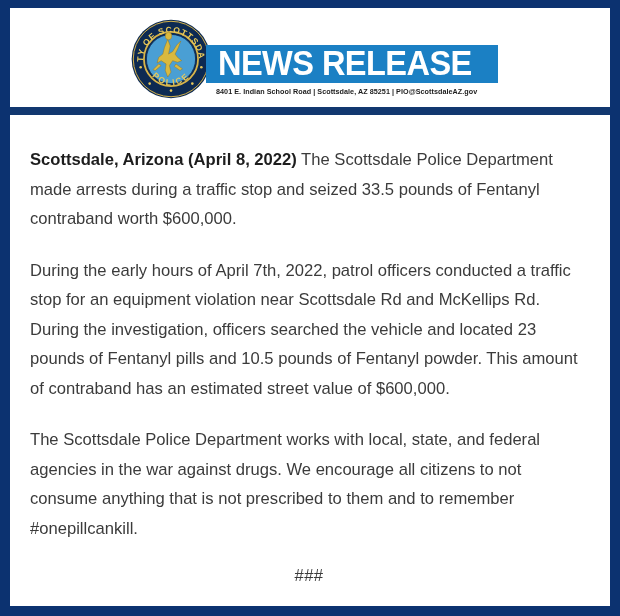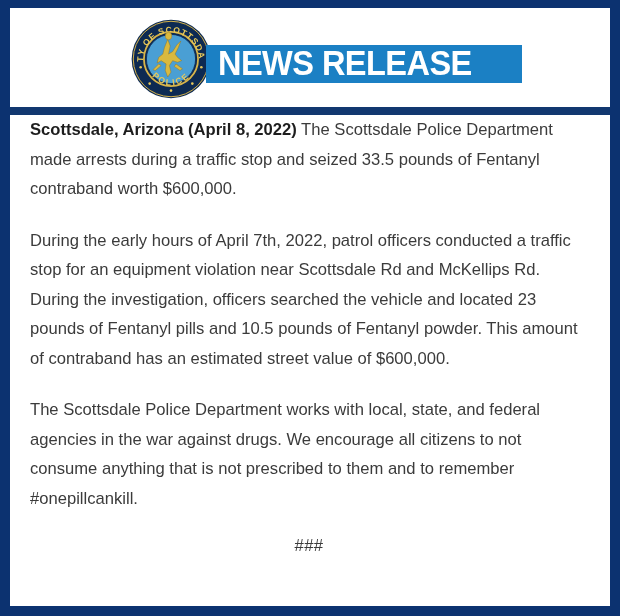--- a/index.html
+++ b/index.html
@@ -61,21 +61,21 @@
     letter-spacing: -0.2px;
     color: #1b1b1b;
     white-space: nowrap;
     font-family: "Liberation Sans", sans-serif;
   }
 
   .news-banner {
     position: absolute;
     left: 196px;
     top: 37px;
-    width: 316px;
+    width: 292px;
     height: 38px;
     background: #1b80c4;
   }
   .news-banner-text {
     position: absolute;
     left: 12px;
     top: -1px;
     font-size: 35px;
     line-height: 38px;
     font-weight: bold;
@@ -102,21 +102,21 @@
   .header-rule {
     flex: 0 0 8px;
     height: 8px;
     background: #123870;
   }
 
   
   .release-body {
     flex: 1 1 auto;
     background: #ffffff;
-    padding: 0 22px 0 20px;
+    padding: 30px 22px 0 20px;
     box-sizing: border-box;
   }
 
   .release-body p {
     margin: 0 0 22px 0;
     font-size: 16.6px;
     line-height: 29.5px;
     color: #3b3b3b;
     font-family: "Liberation Sans", sans-serif;
   }
@@ -177,20 +177,21 @@
             <path d="M56 56 L64 62 L61 64 L54 59 Z"></path>
           </g>
         </svg>
       </div>
 
 
       <div class="news-banner">
         <div class="news-banner-text">NEWS RELEASE</div>
       </div>
 
+      <div class="contact-line">8401 E. Indian School Road | Scottsdale, AZ 85251 | PIO@ScottsdaleAZ.gov</div>
     </div>
 
     <div class="header-rule"></div>
 
     <div class="release-body">
 
       <p><span class="dateline">Scottsdale, Arizona (April 8, 2022)</span><span> The Scottsdale Police Department made arrests during a traffic stop and seized 33.5 pounds of Fentanyl contraband worth $600,000.</span></p>
 
       <p>During the early hours of April 7th, 2022, patrol officers conducted a traffic stop for an equipment violation near Scottsdale Rd and McKellips Rd. During the investigation, officers searched the vehicle and located 23 pounds of Fentanyl pills and 10.5 pounds of Fentanyl powder. This amount of contraband has an estimated street value of $600,000.</p>
 

